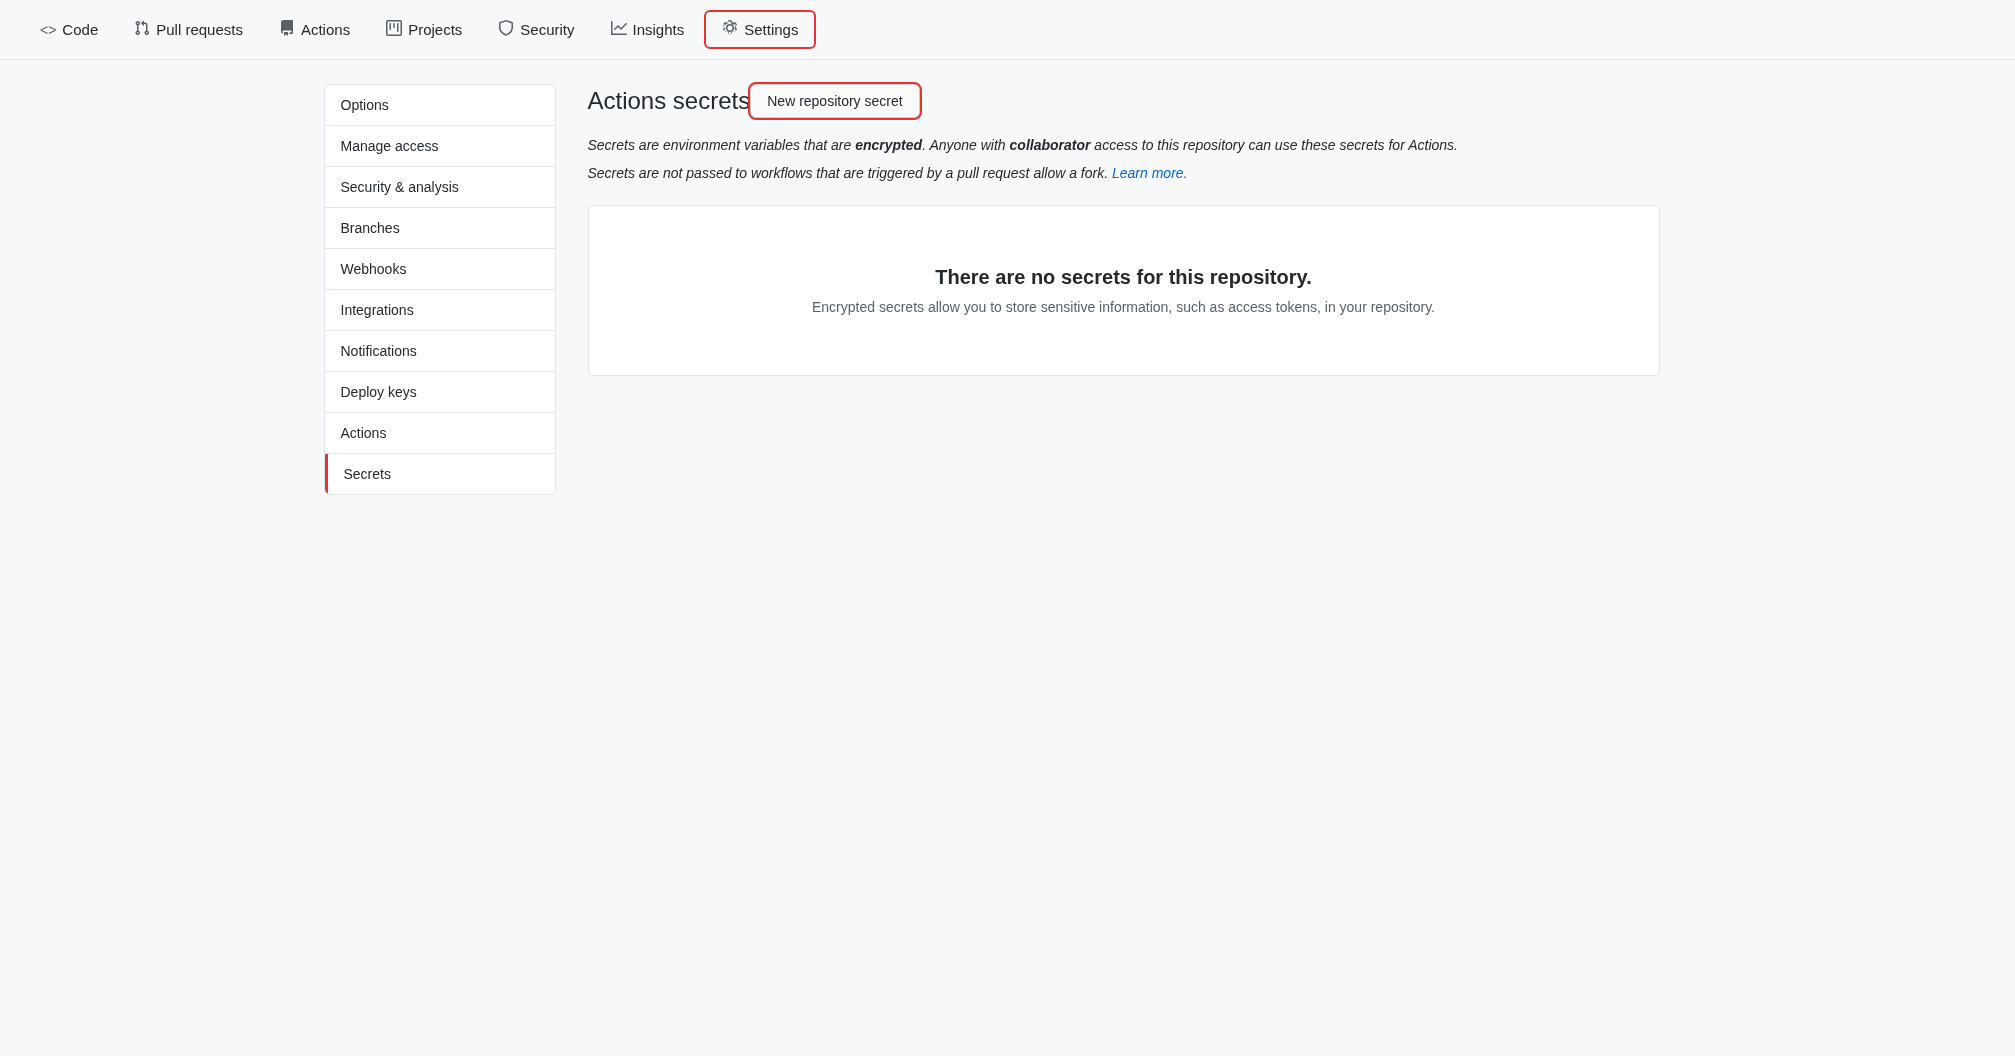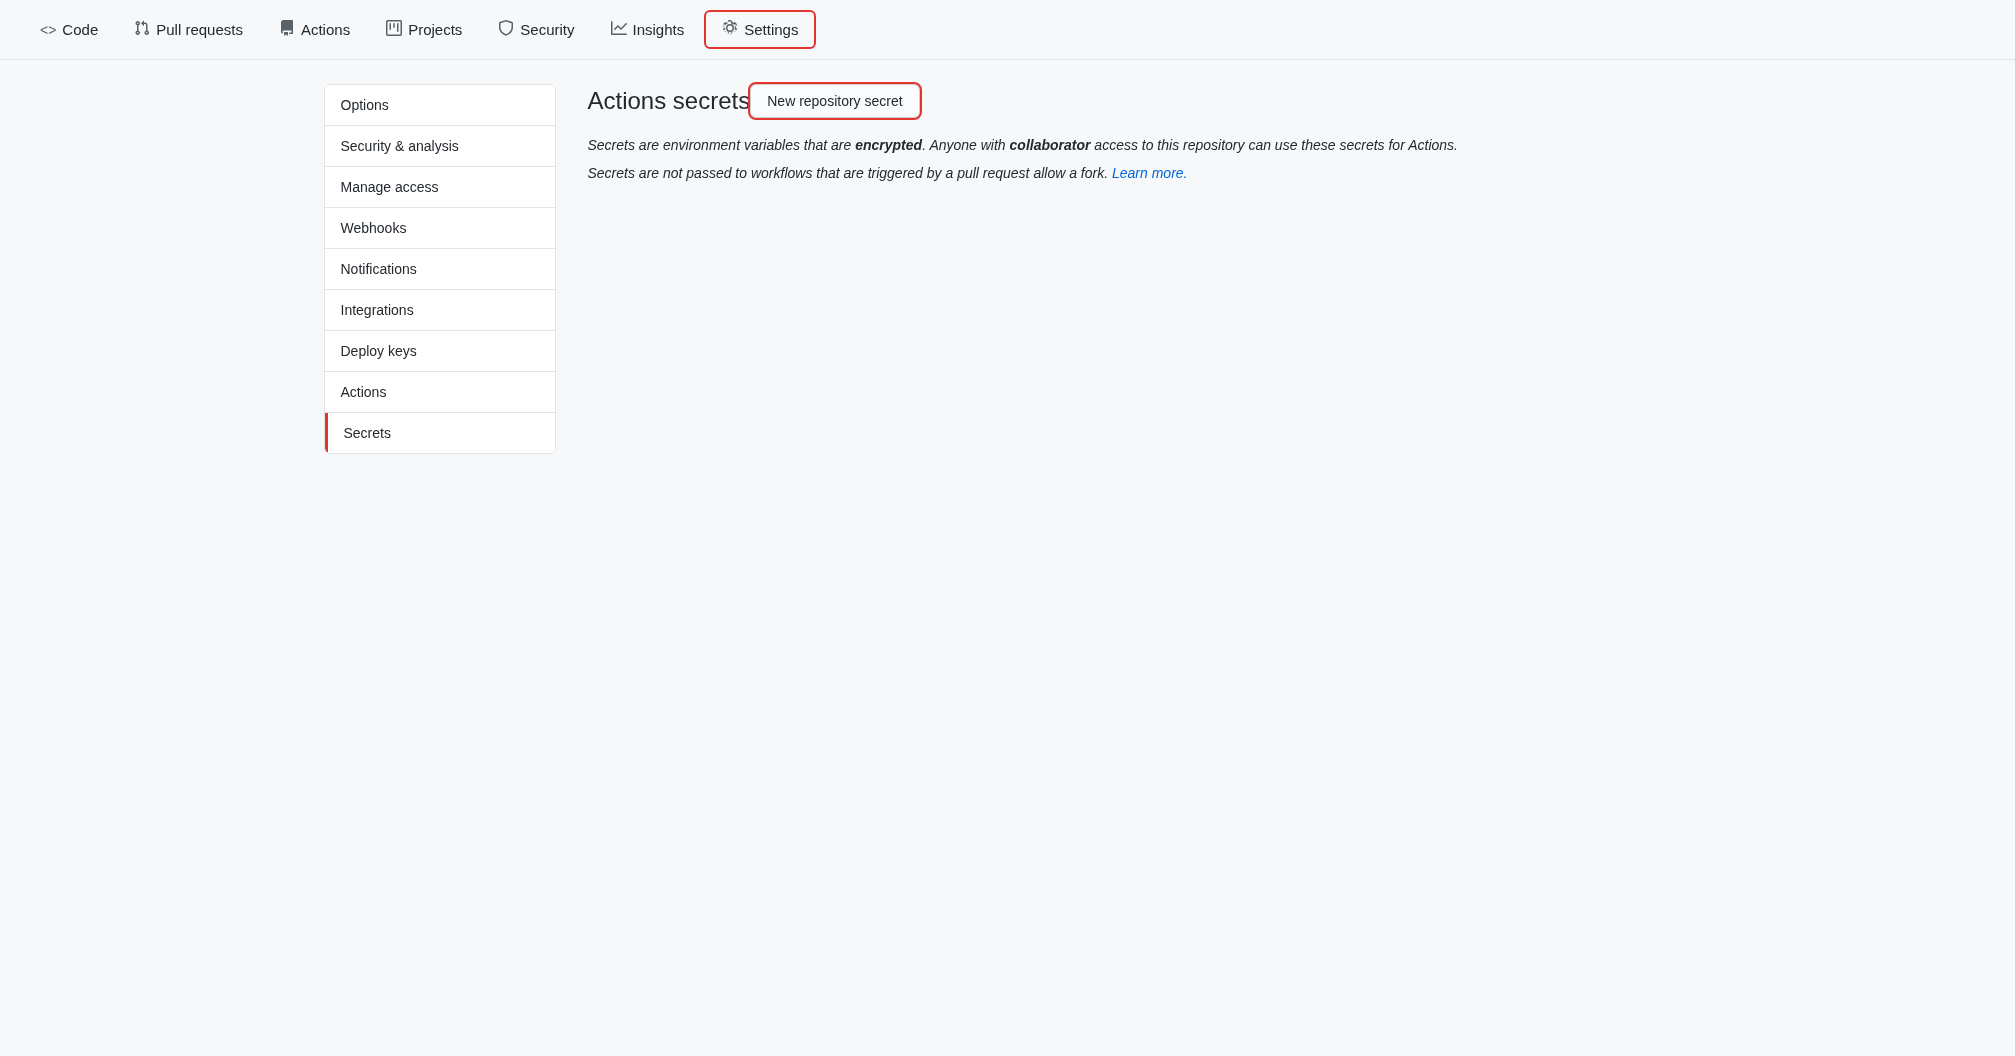--- a/index.html
+++ b/index.html
@@ -202,33 +202,36 @@
   </a>
 </nav>
 
 <div class="page-layout">
 
   <aside class="sidebar">
     <a class="sidebar-item">
       <span>Options</span>
     </a>
     <a class="sidebar-item">
+      <span>Manage access</span>
+    </a>
+    <a class="sidebar-item">
       <span>Security &amp; analysis</span>
     </a>
     <a class="sidebar-item">
-      <span>Manage access</span>
+      <span>Branches</span>
     </a>
     <a class="sidebar-item">
       <span>Webhooks</span>
     </a>
     <a class="sidebar-item">
+      <span>Integrations</span>
+    </a>
+    <a class="sidebar-item">
       <span>Notifications</span>
-    </a>
-    <a class="sidebar-item">
-      <span>Integrations</span>
     </a>
     <a class="sidebar-item">
       <span>Deploy keys</span>
     </a>
     <a class="sidebar-item">
       <span>Actions</span>
     </a>
     <a class="sidebar-item active">
       <span>Secrets</span>
     </a>
@@ -243,14 +246,18 @@
     <div class="description-block">
       <p>
         <span>Secrets are environment variables that are </span><strong>encrypted</strong><span>. Anyone with </span><strong>collaborator</strong><span> access to this repository can use these secrets for Actions.</span>
       </p>
       <p>
         <span>Secrets are not passed to workflows that are triggered by a pull request allow a fork.</span>
         <a class="learn-more" href="#">Learn more.</a>
       </p>
     </div>
 
+    <div class="empty-box">
+      <div class="empty-box-title">There are no secrets for this repository.</div>
+      <div class="empty-box-desc">Encrypted secrets allow you to store sensitive information, such as access tokens, in your repository.</div>
+    </div>
   </main>
 </div>
 
 </body></html>

